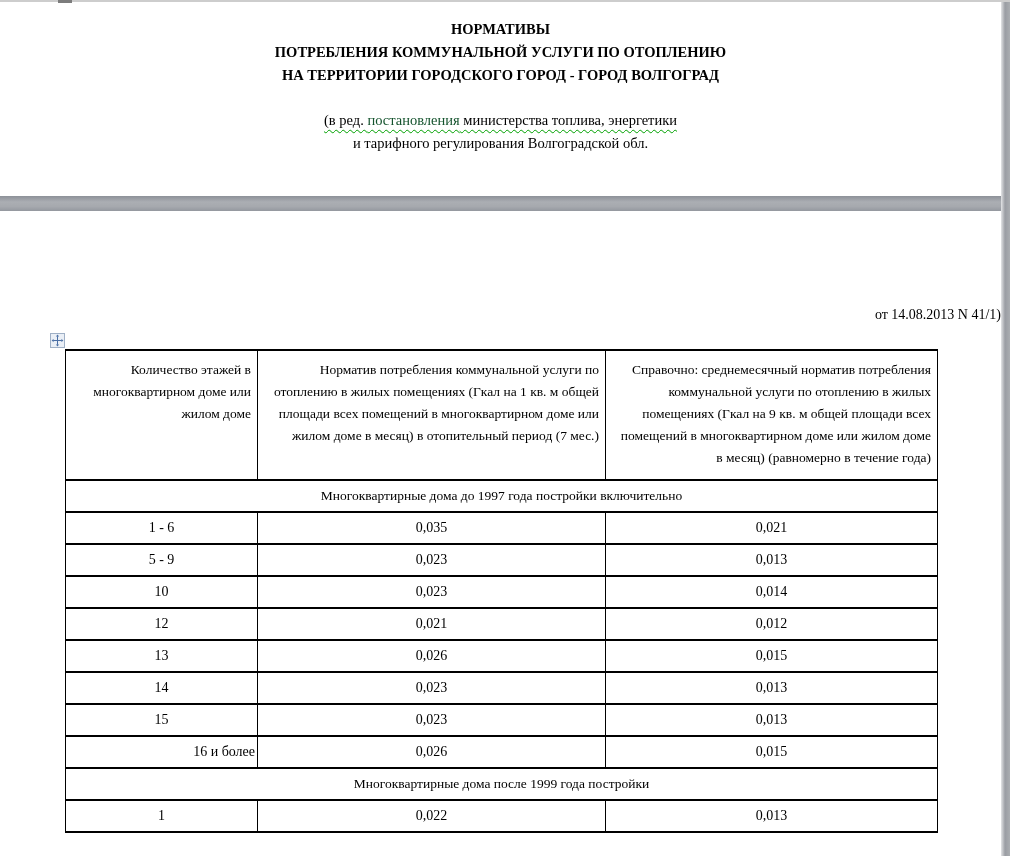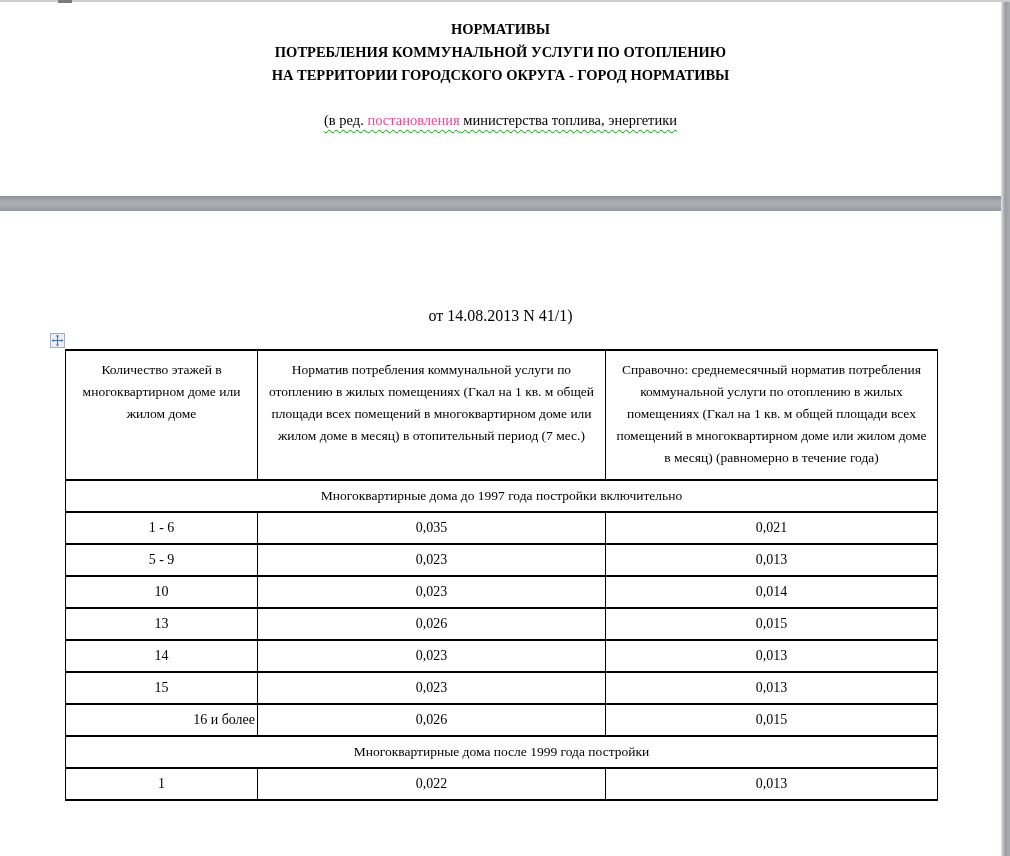--- a/index.html
+++ b/index.html
@@ -28,54 +28,55 @@
   .page1 { top: 2px; height: 194px; }
   .page2 { top: 211px; height: 645px; }
 
   
   .title { padding-top: 16px; text-align: center; font-weight: bold; font-size: 14.5px; line-height: 23px; }
   .amendment { margin-top: 22px; text-align: center; font-size: 14.5px; line-height: 23px; }
   .amendment .squiggle {
     text-decoration: underline wavy #00a000 1px;
     text-underline-offset: 4px;
   }
-  .amendment a.doclink { color: #ec4899; text-decoration: none; cursor: pointer; }
+  .amendment a.doclink { color: #14532d; text-decoration: none; cursor: pointer; }
 
   
-  .dateline { position: absolute; left: 0; top: 96px; width: 100%; text-align: center; font-size: 16px; }
+  .dateline { position: absolute; left: 0; top: 96px; width: 100%; text-align: right; font-size: 14px; }
 
   .handle { position: absolute; left: 50px; top: 122px; width: 15px; height: 15px; cursor: move; }
 
   table.norm { position: absolute; left: 65px; top: 138px; width: 872px; border-collapse: collapse; table-layout: fixed; }
   table.norm td {
     border-left: 1px solid #000; border-right: 1px solid #000;
     border-top: 2px solid #000; border-bottom: 2px solid #000;
     font-size: 13.5px; text-align: center; vertical-align: middle;
     overflow: hidden;
   }
   table.norm thead td {
-    height: 130px; vertical-align: top; padding: 8px 6px 4px 6px; line-height: 22px; font-size: 13.5px;
+    height: 130px; vertical-align: top; padding: 8px 6px 4px 6px; line-height: 22px; font-size: 13.5px; text-align: right;
   }
   table.norm tbody td { height: 32px; font-size: 14px; padding: 0 2px; }
   table.norm td.section-cell { font-size: 13.5px; }
   table.norm td.left { text-align: right; padding-left: 2px; }
 </style>
 </head>
 <body>
 
 <div id="screen">
 
   <div class="page page1">
     <div class="title">
       <div>НОРМАТИВЫ</div>
       <div>ПОТРЕБЛЕНИЯ КОММУНАЛЬНОЙ УСЛУГИ ПО ОТОПЛЕНИЮ</div>
-      <div>НА ТЕРРИТОРИИ ГОРОДСКОГО ОКРУГА - ГОРОД НОРМАТИВЫ</div>
+      <div>НА ТЕРРИТОРИИ ГОРОДСКОГО ГОРОД - ГОРОД ВОЛГОГРАД</div>
     </div>
     <div class="amendment">
       <div class="squiggle"><span>(в ред. </span><a class="doclink">постановления</a><span> министерства топлива, энергетики</span></div>
+      <div>и тарифного регулирования Волгоградской обл.</div>
     </div>
   </div>
 
   <div class="pagegap"></div>
   <div class="rightmargin"></div>
   <div class="topbar">
     <div class="thumb"></div>
   </div>
 
   <div class="page page2">
@@ -95,41 +96,46 @@
     <table class="norm">
       <colgroup>
         <col style="width:192px">
           <col style="width:348px">
           <col style="width:332px">
       </colgroup>
       <thead>
         <tr>
           <td>Количество этажей в многоквартирном доме или жилом доме</td>
           <td>Норматив потребления коммунальной услуги по отоплению в жилых помещениях (Гкал на 1 кв. м общей площади всех помещений в многоквартирном доме или жилом доме в месяц) в отопительный период (7 мес.)</td>
-          <td>Справочно: среднемесячный норматив потребления коммунальной услуги по отоплению в жилых помещениях (Гкал на 1 кв. м общей площади всех помещений в многоквартирном доме или жилом доме в месяц) (равномерно в течение года)</td>
+          <td>Справочно: среднемесячный норматив потребления коммунальной услуги по отоплению в жилых помещениях (Гкал на 9 кв. м общей площади всех помещений в многоквартирном доме или жилом доме в месяц) (равномерно в течение года)</td>
         </tr>
       </thead>
       <tbody id="norm-tbody">
           <tr>
             <td colspan="3" class="section-cell">Многоквартирные дома до 1997 года постройки включительно</td>
           </tr>
           <tr>
             <td>1 - 6</td>
             <td>0,035</td>
             <td>0,021</td>
           </tr>
           <tr>
             <td>5 - 9</td>
             <td>0,023</td>
             <td>0,013</td>
           </tr>
           <tr>
             <td>10</td>
             <td>0,023</td>
             <td>0,014</td>
+          </tr>
+          <tr>
+            <td>12</td>
+            <td>0,021</td>
+            <td>0,012</td>
           </tr>
           <tr>
             <td>13</td>
             <td>0,026</td>
             <td>0,015</td>
           </tr>
           <tr>
             <td>14</td>
             <td>0,023</td>
             <td>0,013</td>

